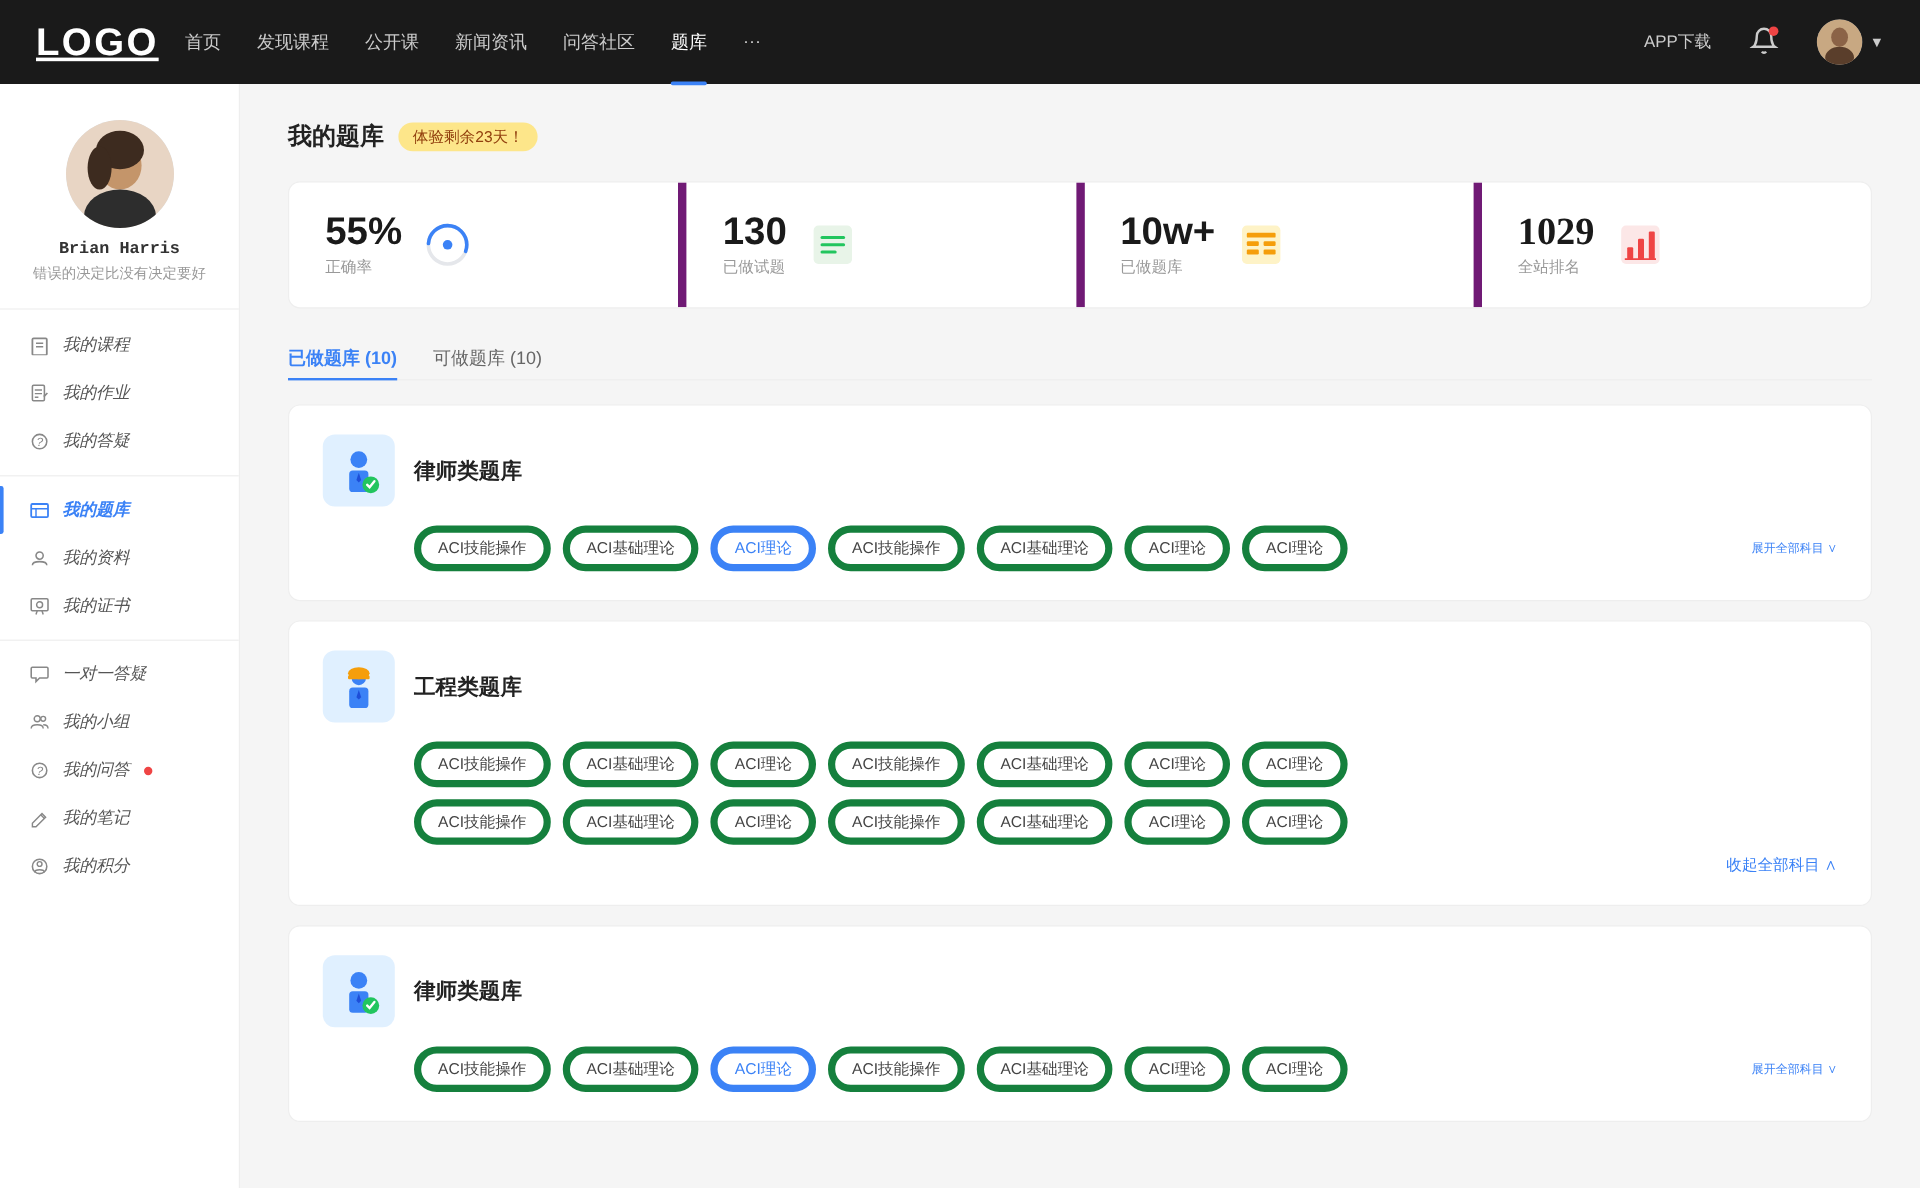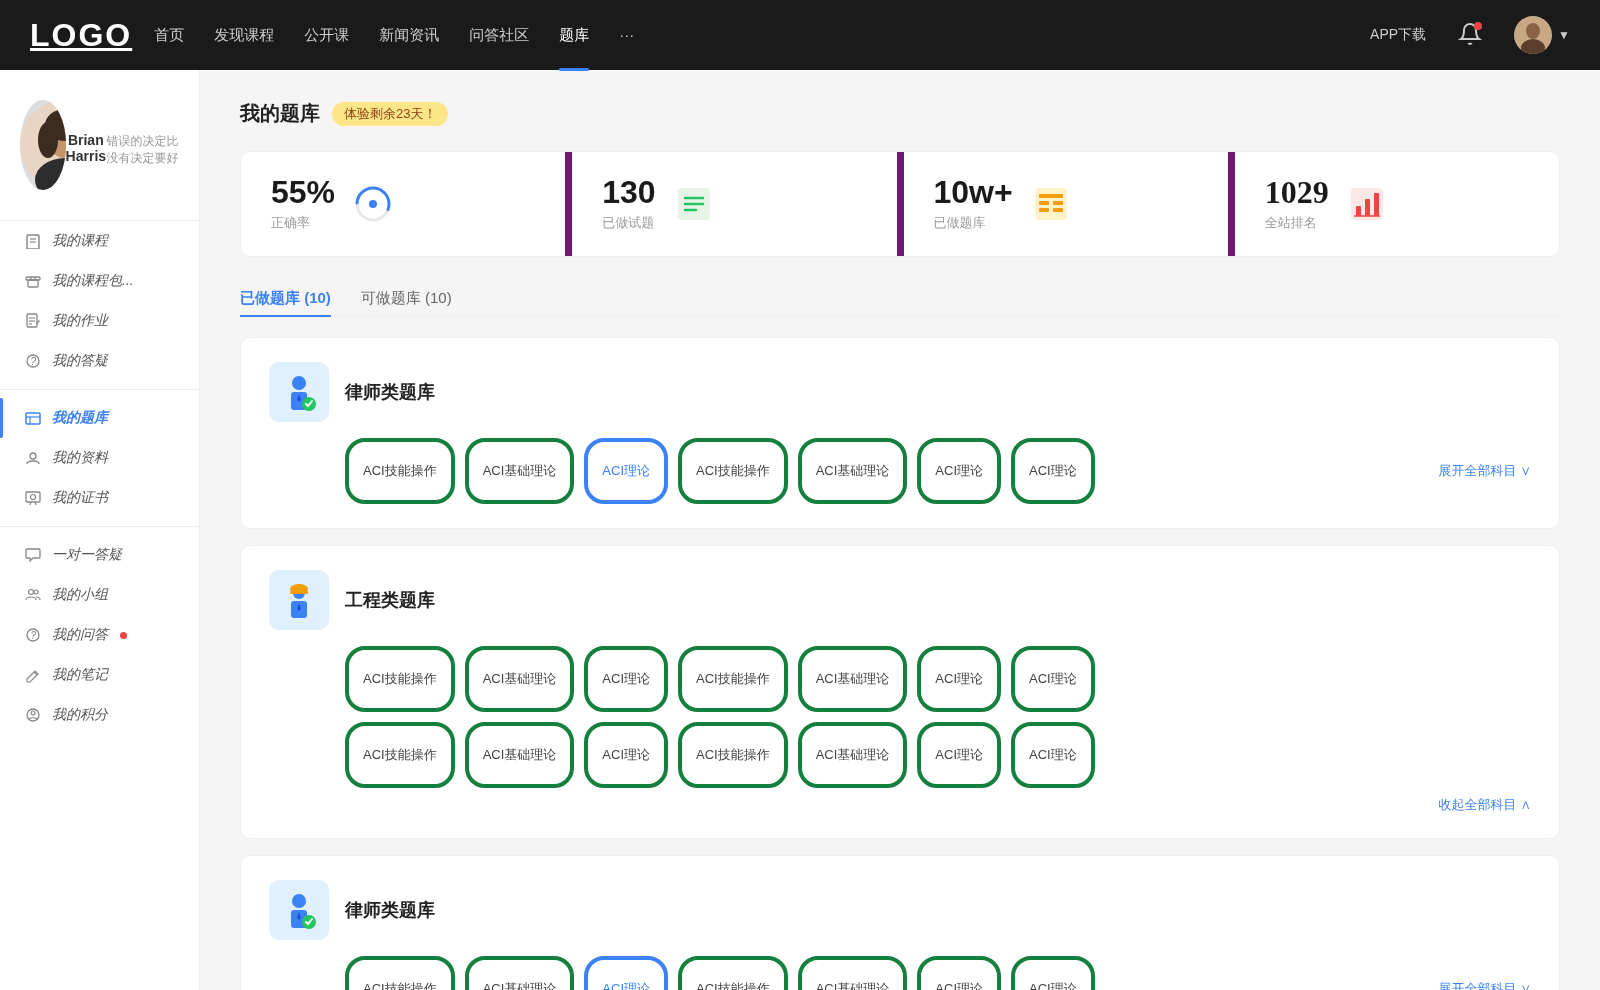--- a/index.html
+++ b/index.html
@@ -105,23 +105,26 @@
     
     .sidebar {
       width: 200px;
       background: #fff;
       padding: 20px 0;
       flex-shrink: 0;
       border-right: 1px solid #eee;
     }
     .sidebar-profile {
       display: flex;
+      flex-direction: column;
       align-items: center;
       padding: 10px 20px 20px;
       border-bottom: 1px solid #eee;
+      margin-bottom: 10px;
+      font-family: Liberation Mono, monospace;
     }
     .sidebar-avatar {
       width: 90px;
       height: 90px;
       border-radius: 50%;
       background: #ddd;
       overflow: hidden;
       margin-bottom: 10px;
     }
     .sidebar-avatar svg { width: 90px; height: 90px; }
@@ -312,44 +315,44 @@
       color: #222;
     }
     .bank-tags {
       display: flex;
       flex-wrap: wrap;
       gap: 10px;
       padding-left: 76px;
       align-items: center;
     }
     .bank-tag {
-      padding: 20px 14px;
+      padding: 4px 14px;
       border-radius: 20px;
       font-size: 13px;
-      border: 4px solid #15803d;
+      border: 6px solid #15803d;
       color: #444;
       cursor: pointer;
       background: #fff;
       text-align: center;
     }
     .bank-tag.active {
       border-color: #3b82f6;
       color: #3b82f6;
     }
     .bank-tags-row2 {
       padding-left: 76px;
       display: flex;
       flex-wrap: wrap;
       gap: 10px;
       margin-top: 10px;
     }
     .expand-btn {
       margin-left: auto;
       color: #3b82f6;
-      font-size: 13px;
+      font-size: 10px;
       cursor: pointer;
       white-space: nowrap;
     }
     .collapse-btn {
       margin-left: auto;
       color: #3b82f6;
       font-size: 13px;
       cursor: pointer;
       white-space: nowrap;
       display: block;
@@ -435,31 +438,20 @@
             <rect x="2" y="2" width="12" height="14" rx="1" stroke="#888" stroke-width="1.5"></rect>
             <line x1="5" y1="6" x2="11" y2="6" stroke="#888" stroke-width="1.2"></line>
             <line x1="5" y1="9" x2="11" y2="9" stroke="#888" stroke-width="1.2"></line>
           </svg>
         </span>
         <span>我的课程</span>
       </li>
       <li class="sidebar-menu-item">
         <span class="icon">
           <svg width="16" height="16" viewBox="0 0 16 16" fill="none">
-            <rect x="1" y="4" width="14" height="3" rx="1" stroke="#888" stroke-width="1.3"></rect>
-            <rect x="3" y="7" width="10" height="7" rx="1" stroke="#888" stroke-width="1.3"></rect>
-            <line x1="6" y1="4" x2="6" y2="7" stroke="#888" stroke-width="1.3"></line>
-            <line x1="10" y1="4" x2="10" y2="7" stroke="#888" stroke-width="1.3"></line>
-          </svg>
-        </span>
-        <span>我的课程包...</span>
-      </li>
-      <li class="sidebar-menu-item">
-        <span class="icon">
-          <svg width="16" height="16" viewBox="0 0 16 16" fill="none">
             <rect x="2" y="1" width="10" height="13" rx="1" stroke="#888" stroke-width="1.3"></rect>
             <line x1="4" y1="5" x2="10" y2="5" stroke="#888" stroke-width="1.2"></line>
             <line x1="4" y1="8" x2="10" y2="8" stroke="#888" stroke-width="1.2"></line>
             <line x1="4" y1="11" x2="7" y2="11" stroke="#888" stroke-width="1.2"></line>
             <path d="M11 10 L14 7 L15 8 L12 11 Z" fill="#888"></path>
           </svg>
         </span>
         <span>我的作业</span>
       </li>
       <li class="sidebar-menu-item">

